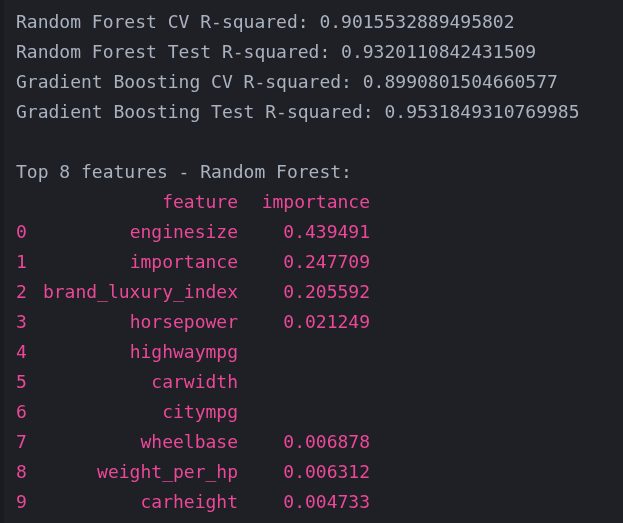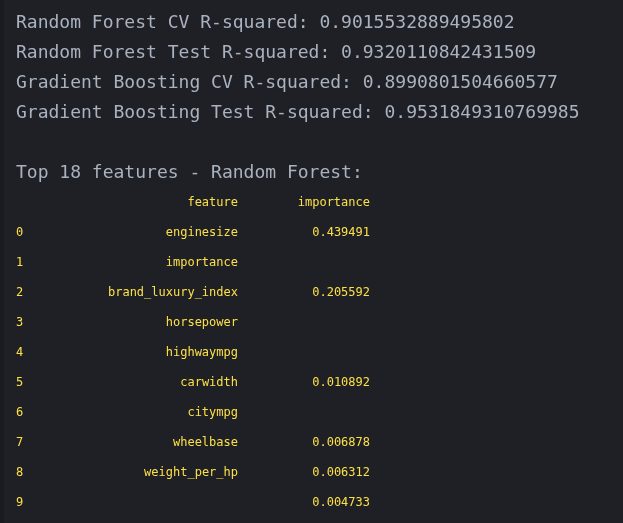--- a/index.html
+++ b/index.html
@@ -54,22 +54,22 @@
   }
 
   .line.blank {
     height: 30px;
   }
 
   
   .table-line {
     height: 30px;
     line-height: 30px;
-    font-size: 12px;
-    color: #fde047;
+    font-size: 18px;
+    color: #ec4899;
     white-space: pre;
     position: relative;
     box-sizing: border-box;
   }
 
   .col-index {
     position: absolute;
     left: 16px;
     top: 0;
     text-align: left;
@@ -103,67 +103,69 @@
 
   <div class="output-body">
 
     <div class="line">Random Forest CV R-squared: 0.9015532889495802</div>
     <div class="line">Random Forest Test R-squared: 0.9320110842431509</div>
     <div class="line">Gradient Boosting CV R-squared: 0.8990801504660577</div>
     <div class="line">Gradient Boosting Test R-squared: 0.9531849310769985</div>
 
     <div class="line blank"></div>
 
-    <div class="line">Top 18 features - Random Forest:</div>
+    <div class="line">Top 8 features - Random Forest:</div>
 
     <div class="table-line">
       <span class="col-feature">feature</span>
       <span class="col-importance">importance</span>
     </div>
 
     <div class="table-line">
       <span class="col-index">0</span>
       <span class="col-feature">enginesize</span>
       <span class="col-importance">0.439491</span>
     </div>
     <div class="table-line">
       <span class="col-index">1</span>
       <span class="col-feature">importance</span>
+      <span class="col-importance">0.247709</span>
     </div>
     <div class="table-line">
       <span class="col-index">2</span>
       <span class="col-feature">brand_luxury_index</span>
       <span class="col-importance">0.205592</span>
     </div>
     <div class="table-line">
       <span class="col-index">3</span>
       <span class="col-feature">horsepower</span>
+      <span class="col-importance">0.021249</span>
     </div>
     <div class="table-line">
       <span class="col-index">4</span>
       <span class="col-feature">highwaympg</span>
     </div>
     <div class="table-line">
       <span class="col-index">5</span>
       <span class="col-feature">carwidth</span>
-      <span class="col-importance">0.010892</span>
     </div>
     <div class="table-line">
       <span class="col-index">6</span>
       <span class="col-feature">citympg</span>
     </div>
     <div class="table-line">
       <span class="col-index">7</span>
       <span class="col-feature">wheelbase</span>
       <span class="col-importance">0.006878</span>
     </div>
     <div class="table-line">
       <span class="col-index">8</span>
       <span class="col-feature">weight_per_hp</span>
       <span class="col-importance">0.006312</span>
     </div>
     <div class="table-line">
       <span class="col-index">9</span>
+      <span class="col-feature">carheight</span>
       <span class="col-importance">0.004733</span>
     </div>
 
   </div>
 </div>
 
 </body></html>

